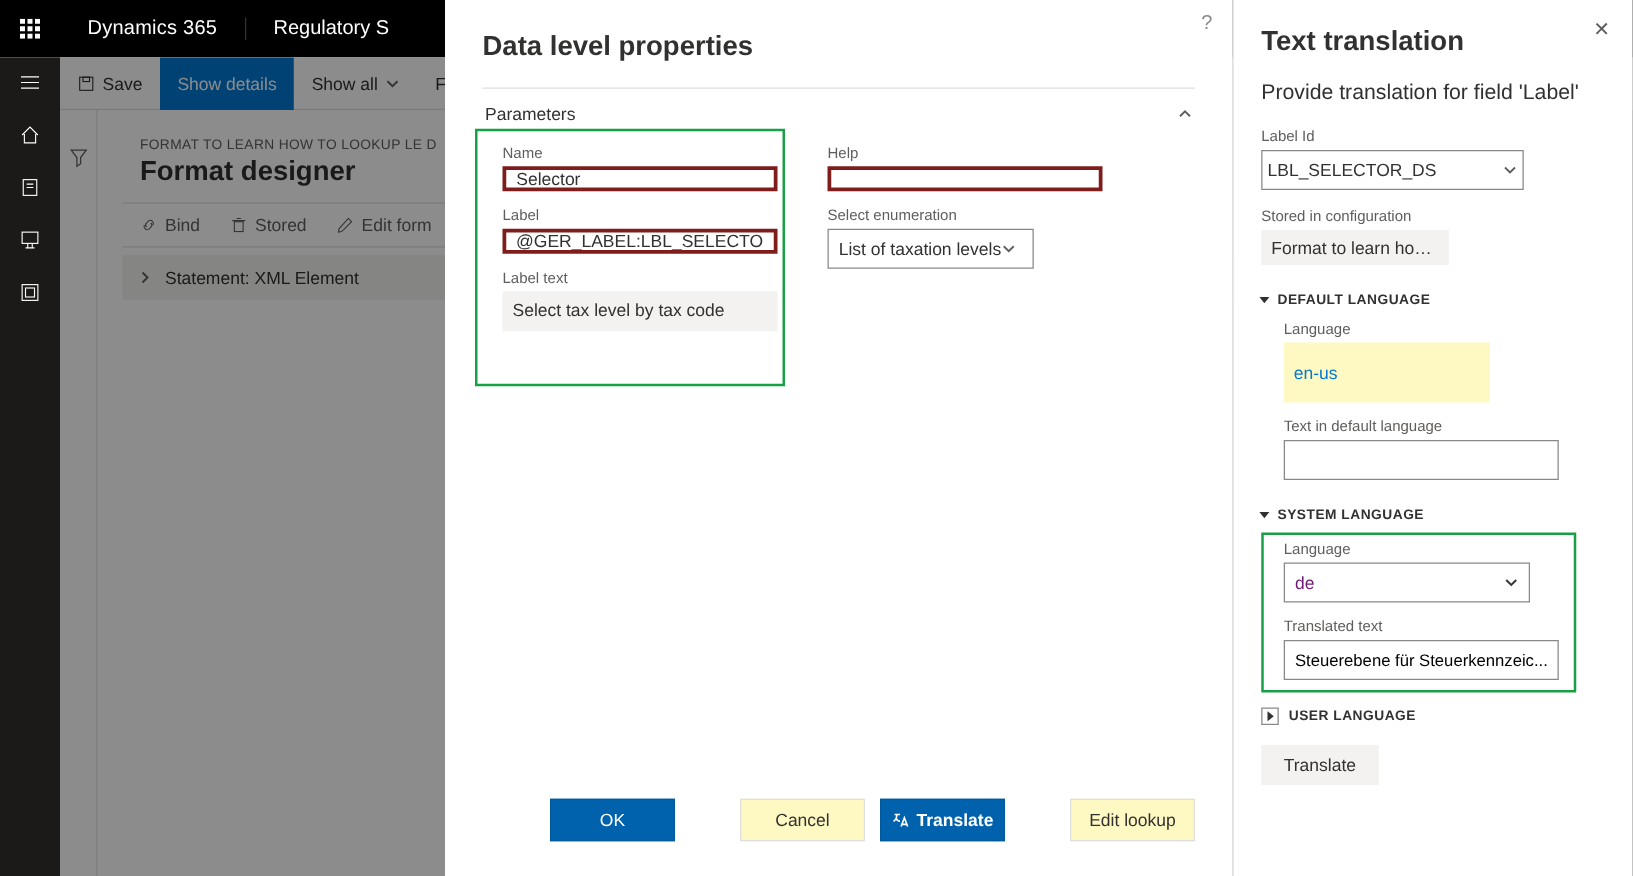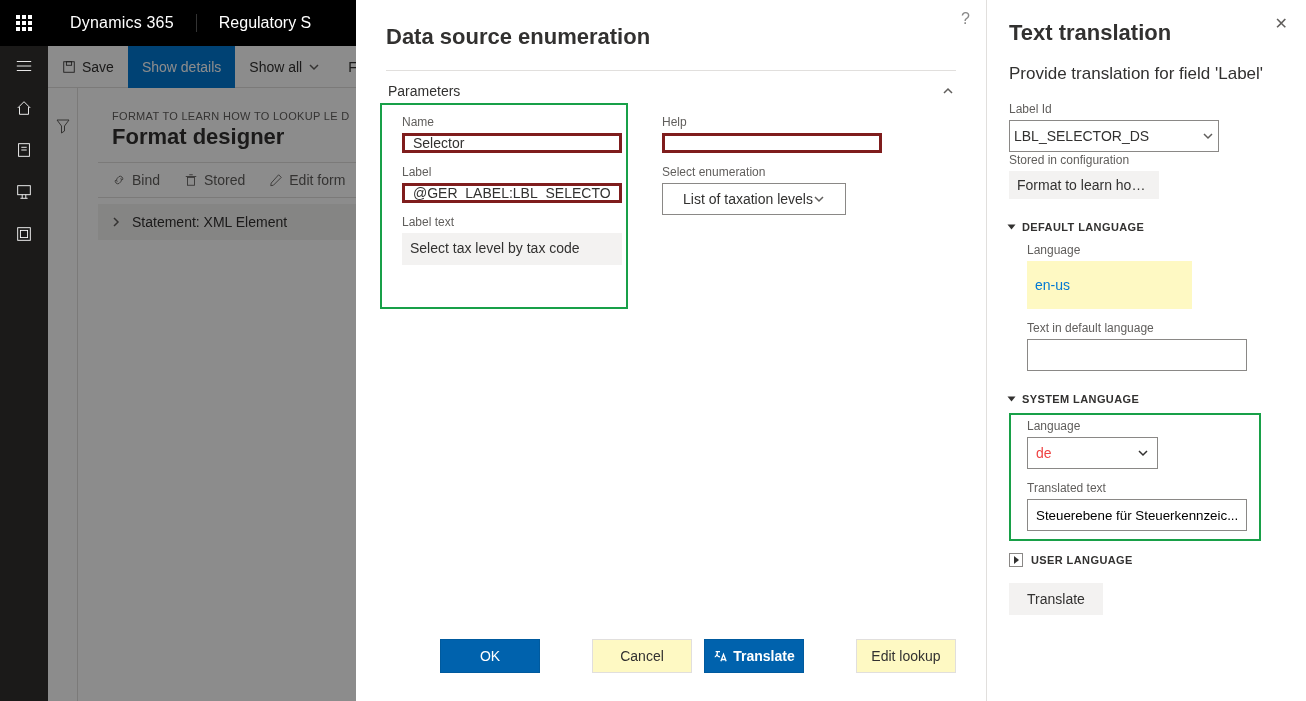--- a/index.html
+++ b/index.html
@@ -91,22 +91,22 @@
   .field-label { font-size:12px; color:#605e5c; margin-bottom:4px; display:block;}
   .txt-input {
     width:100%; height:20px; border:3px solid #7f1d1d; padding:0 8px;
     font-size:14px; color:#323130; background:#fff;
   }
   .readonly-box {
     width:100%; min-height:32px; border:none; background:#f3f2f1;
     padding:7px 8px; font-size:14px; color:#323130;
   }
   .select-box {
-    width:184px; height:32px; border:1px solid #8a8886;
-    display:flex; align-items:center; justify-content:center;
+    width:165px; height:32px; border:1px solid #8a8886;
+    display:flex; align-items:center; justify-content:flex-start;
     padding:0 8px; cursor:pointer;
   }
   .btn-row {
     margin-top:auto;
     display:flex; justify-content:flex-end; gap:12px; padding:12px 0;
     border-top:1px solid transparent;
   }
   .btn {
     min-width:100px; height:34px; display:flex; align-items:center; justify-content:center;
     gap:6px; font-size:14px; cursor:pointer;
@@ -136,21 +136,21 @@
   }
   .tt-group-body { padding-left:18px;}
   .tt-input {
     width:220px; height:32px; border:1px solid #8a8886; padding:0 8px;
   }
   .tt-lang-box {
     width:165px; height:48px; background:#fef9c3; color:#0078d4;
     display:flex; align-items:center; padding:0 8px; margin-bottom:12px;
   }
   .tt-lang-select {
-    width:131px; height:32px; border:1px solid #8a8886; color:#ef4444;
+    width:197px; height:32px; border:1px solid #8a8886; color:#701a75;
     display:flex; align-items:center; justify-content:space-between; padding:0 8px; margin-bottom:12px; cursor:pointer;
   }
   .tt-btn { background:#f3f2f1; padding:8px 18px; display:inline-block; cursor:pointer; margin-top:6px;}
   .tri { width:0;height:0;border-left:5px solid #323130;border-top:4px solid transparent;border-bottom:4px solid transparent; transform:rotate(90deg);}
   .tri.closed { transform:rotate(0);}
   .tri-box { width:14px; height:14px; border:1px solid #8a8886; display:flex; align-items:center; justify-content:center;}
   svg.chev-ud { width:12px; height:12px; stroke:#605e5c; fill:none; stroke-width:1.5px;}
 </style>
 </head>
 <body>
@@ -269,21 +269,21 @@
         </svg>
       <span>Statement: XML Element</span>
     </div>
   </div>
 </div>
 
 <div class="overlay"></div>
 
 <div class="ds-panel">
   <div class="help-ic">?</div>
-  <h1>Data source enumeration</h1>
+  <h1>Data level properties</h1>
 
   <div class="section-hdr">
     <span class="lbl">Parameters</span>
     <svg class="chev-ud" viewBox="0 0 12 12">
         <polyline points="2,8 6,4 10,8"></polyline>
       </svg>
   </div>
 
   <div class="form-area" style="position:relative;">
 
@@ -340,21 +340,21 @@
   <h2>Provide translation for field 'Label'</h2>
 
   <div class="tt-sub">Label Id</div>
   <div class="tt-select">
     <span>LBL_SELECTOR_DS</span>
     <svg class="chev-ud" viewBox="0 0 12 12">
         <polyline points="2,4 6,8 10,4"></polyline>
       </svg>
   </div>
 
-  <div class="tt-sub" style="margin-top:1px;">Stored in configuration</div>
+  <div class="tt-sub" style="margin-top:14px;">Stored in configuration</div>
   <div class="tt-readonly">Format to learn how t...</div>
 
   
   <div class="tt-group-hdr">
     <span class="tri"></span>
     <span>DEFAULT LANGUAGE</span>
   </div>
   <div class="tt-group-body">
     <div class="tt-sub">Language</div>
     <div class="tt-lang-box">en-us</div>

